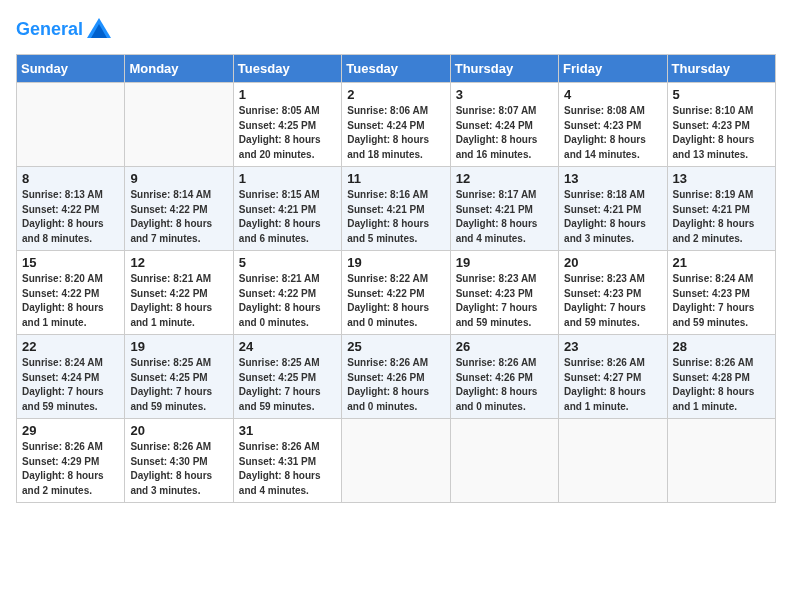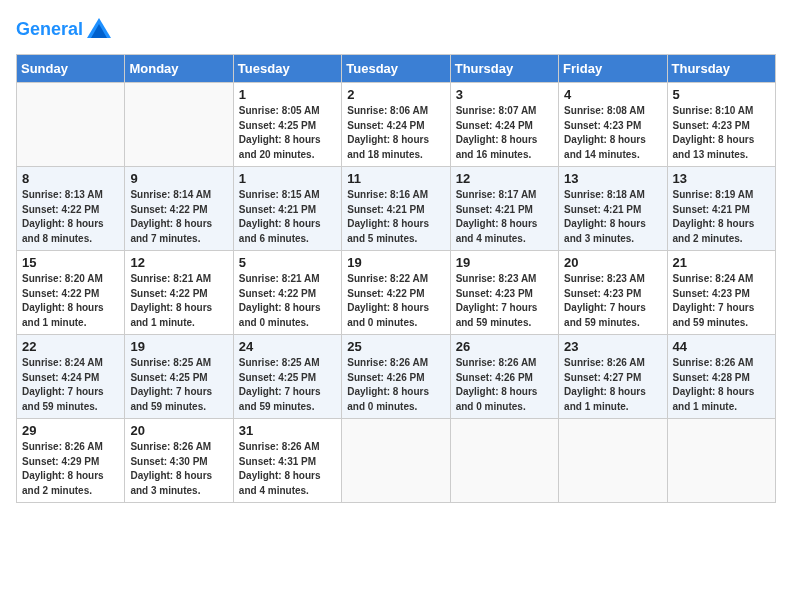--- a/index.html
+++ b/index.html
@@ -227,21 +227,21 @@
         </td>
         <td>
           <span class="day-num">26</span>
           <div class="day-info">Sunrise: 8:26 AM<br>Sunset: 4:26 PM<br>Daylight: 8 hours and 0 minutes.</div>
         </td>
         <td>
           <span class="day-num">23</span>
           <div class="day-info">Sunrise: 8:26 AM<br>Sunset: 4:27 PM<br>Daylight: 8 hours and 1 minute.</div>
         </td>
         <td>
-          <span class="day-num">44</span>
+          <span class="day-num">28</span>
           <div class="day-info">Sunrise: 8:26 AM<br>Sunset: 4:28 PM<br>Daylight: 8 hours and 1 minute.</div>
         </td>
       </tr>
       <tr>
         <td>
           <span class="day-num">29</span>
           <div class="day-info">Sunrise: 8:26 AM<br>Sunset: 4:29 PM<br>Daylight: 8 hours and 2 minutes.</div>
         </td>
         <td>
           <span class="day-num">20</span>

